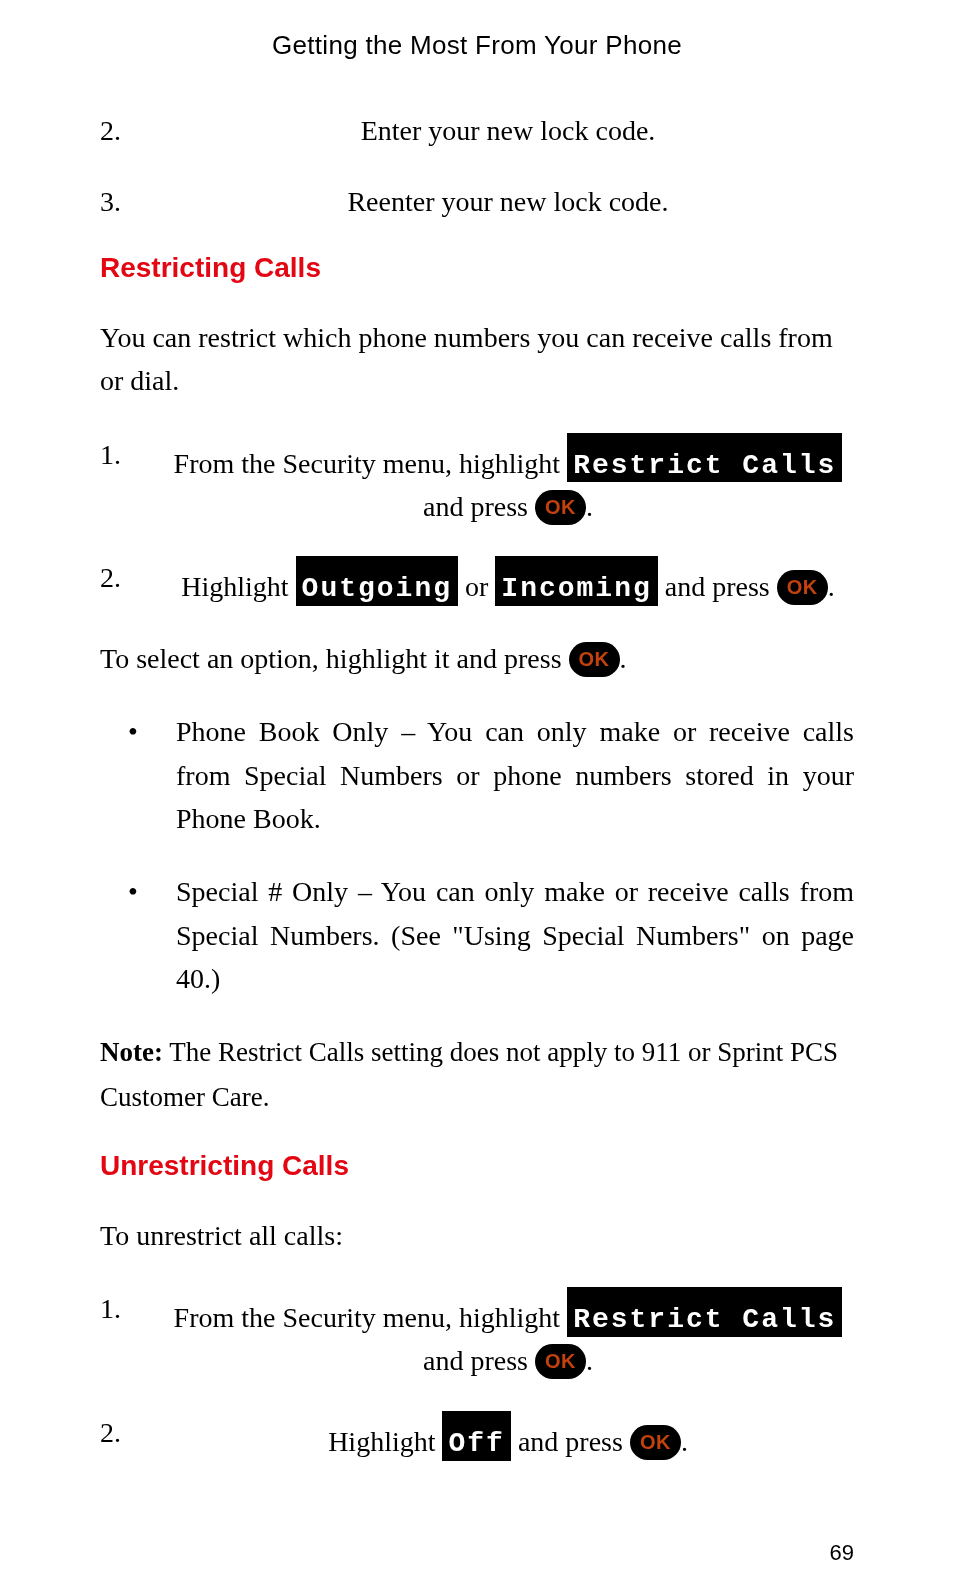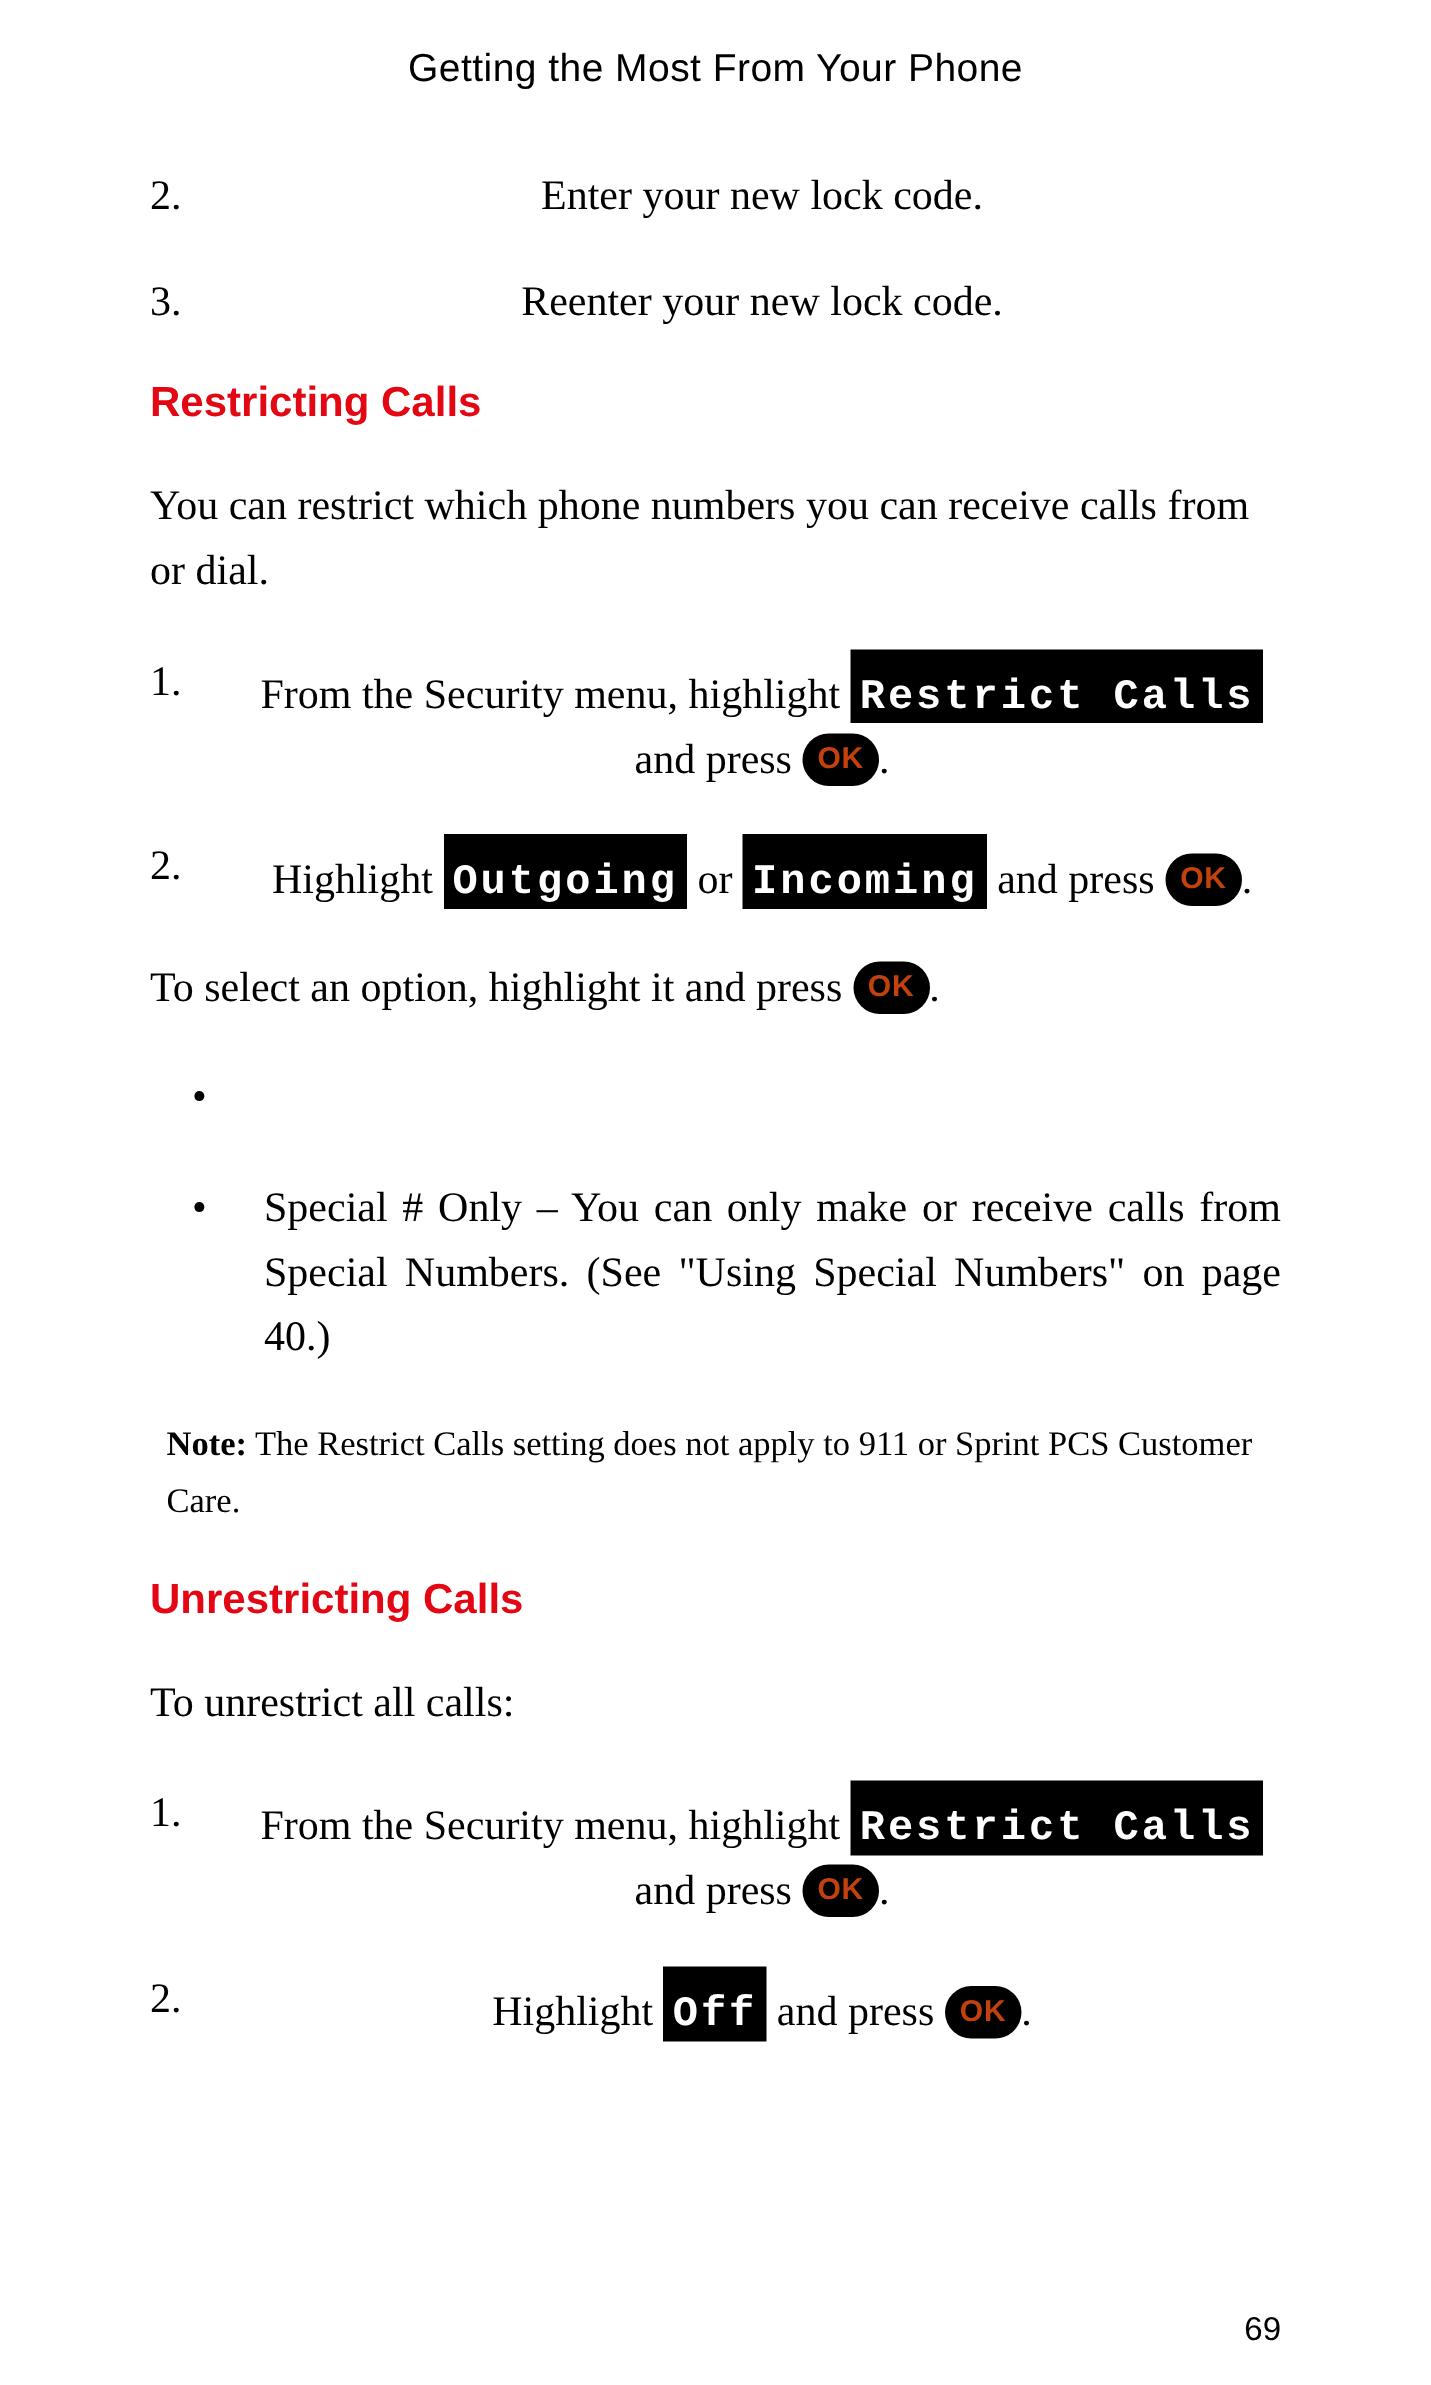--- a/index.html
+++ b/index.html
@@ -79,24 +79,23 @@
       text-align: justify;
     }
     .bullet-item .bullet {
       width: 48px;
       flex-shrink: 0;
     }
     .bullet-item .bcontent {
       flex: 1;
     }
     .note {
-      font-size: 23px;
+      font-size: 27px;
       line-height: 1.65;
       margin-bottom: 30px;
-      margin-left: 11px;
     }
     .note .bold {
       font-weight: bold;
     }
     .page-number {
       position: absolute;
       bottom: 24px;
       right: 100px;
       font-size: 22px;
       font-family: Arial, Helvetica, sans-serif;
@@ -134,20 +133,21 @@
     <span>Highlight </span><span class="menu-label">Outgoing</span><span> or </span><span class="menu-label">Incoming</span><span> and press </span><span class="ok-btn">OK</span><span>.</span>
   </div>
 </div>
 
 <div class="para">
   <span>To select an option, highlight it and press </span><span class="ok-btn">OK</span><span>.</span>
 </div>
 
 <div class="bullet-item">
   <div class="bullet">•</div>
+  <div class="bcontent">Phone Book Only – You can only make or receive calls from Special Numbers or phone numbers stored in your Phone Book.</div>
 </div>
 
 <div class="bullet-item">
   <div class="bullet">•</div>
   <div class="bcontent">Special # Only – You can only make or receive calls from Special Numbers. (See "Using Special Numbers" on page 40.)</div>
 </div>
 
 <div class="note">
   <span class="bold">Note:</span><span> The Restrict Calls setting does not apply to 911 or Sprint PCS Customer Care.</span>
 </div>

